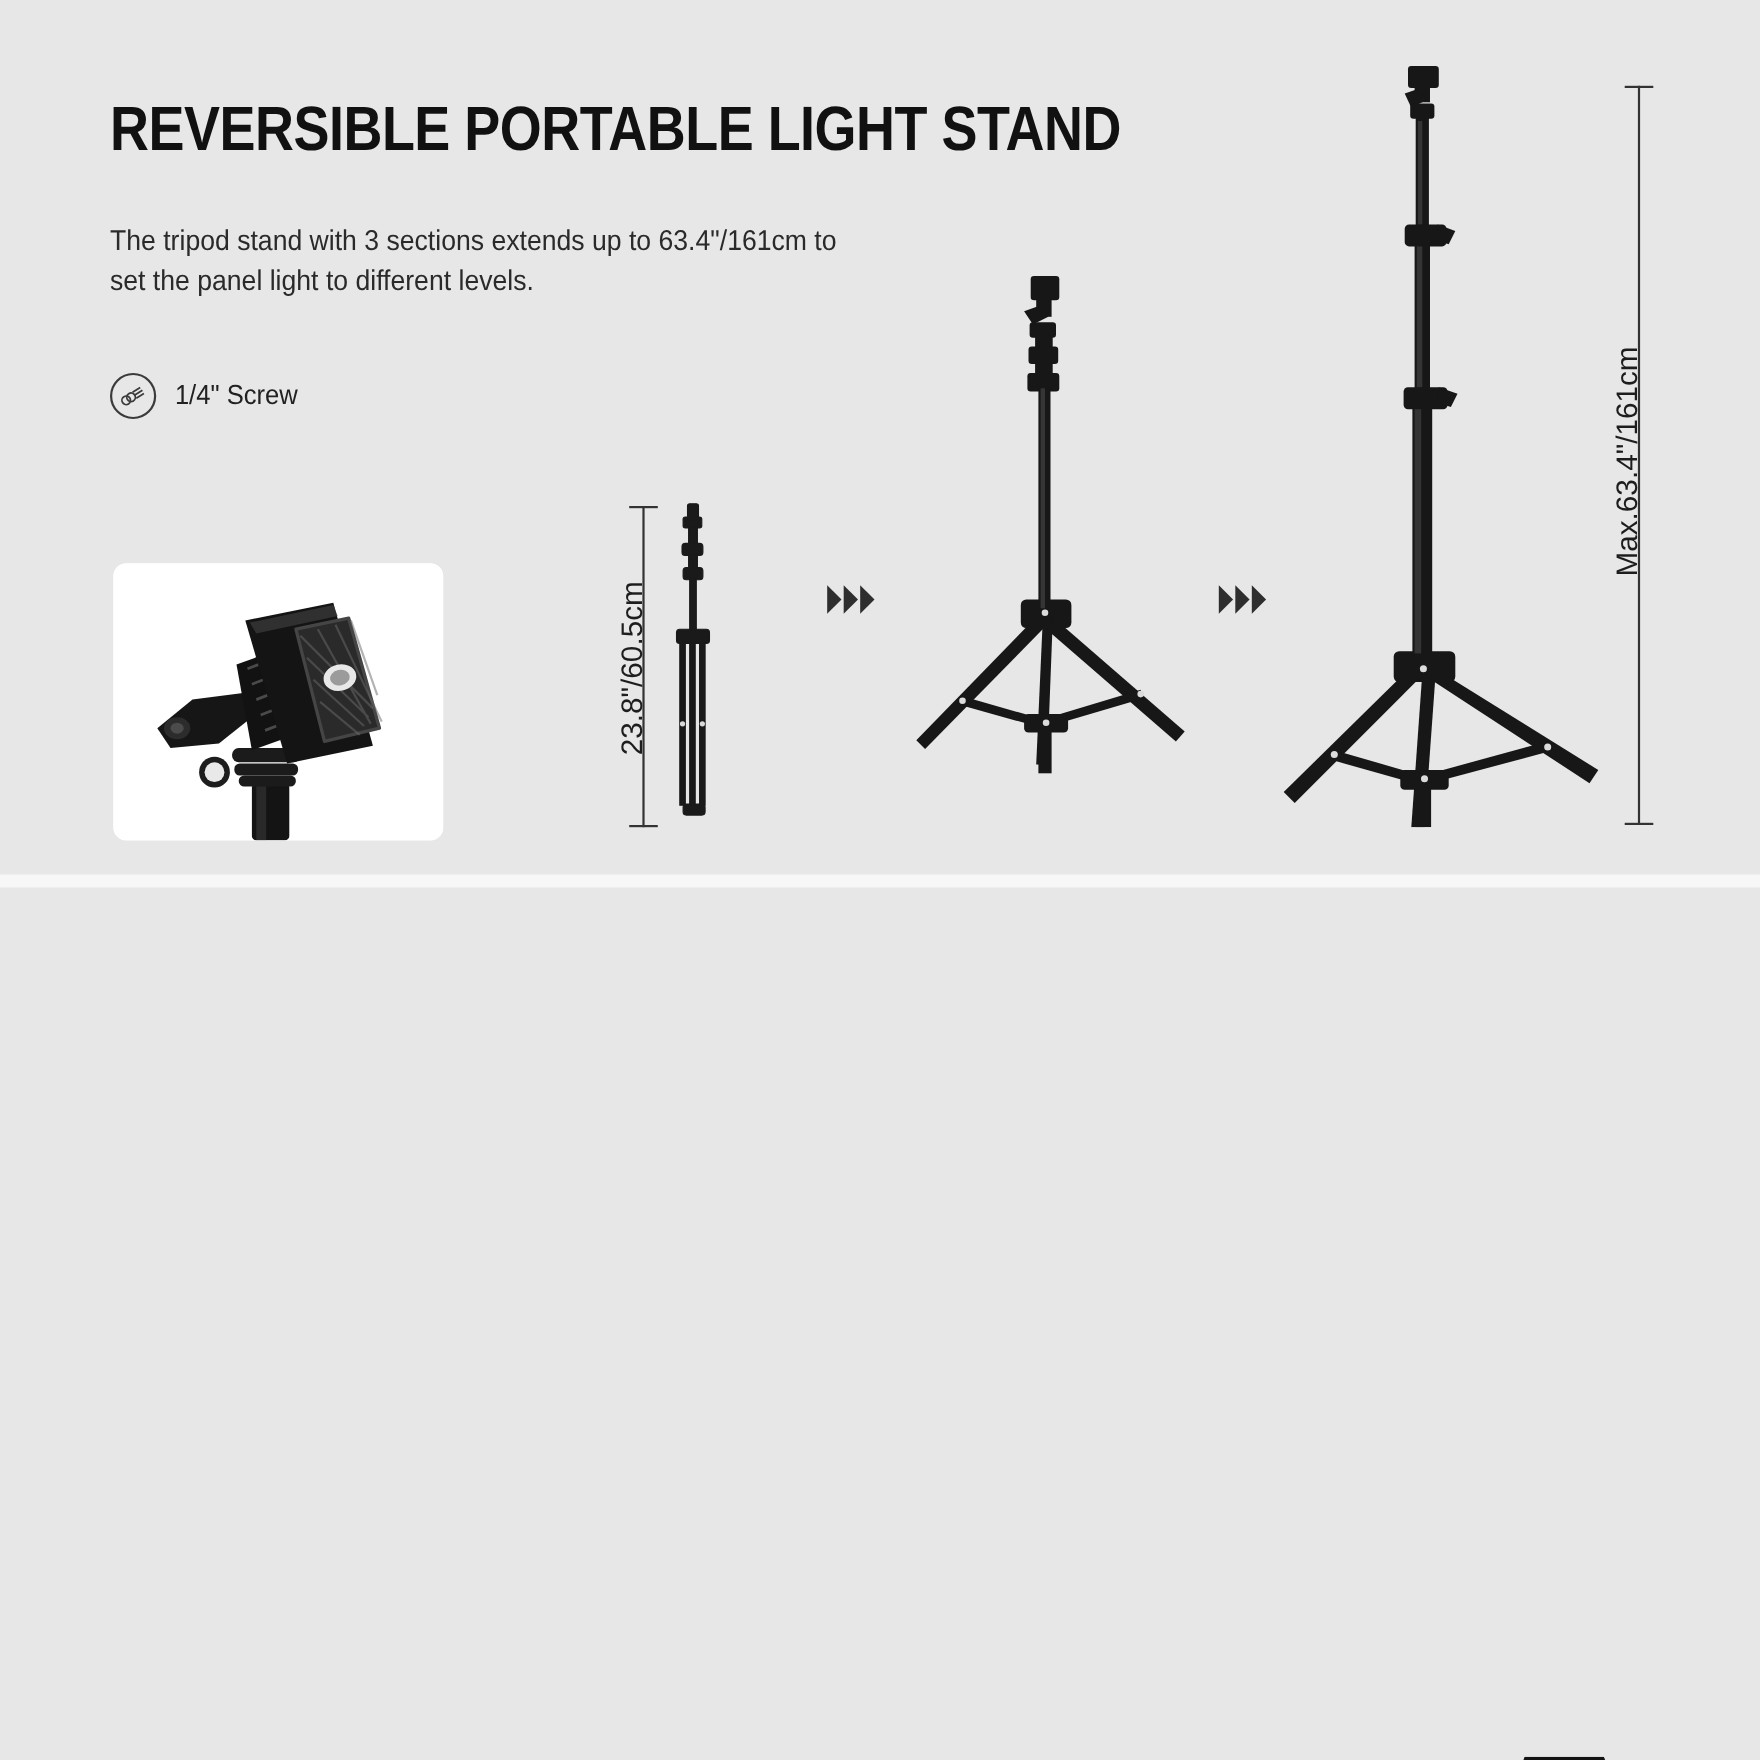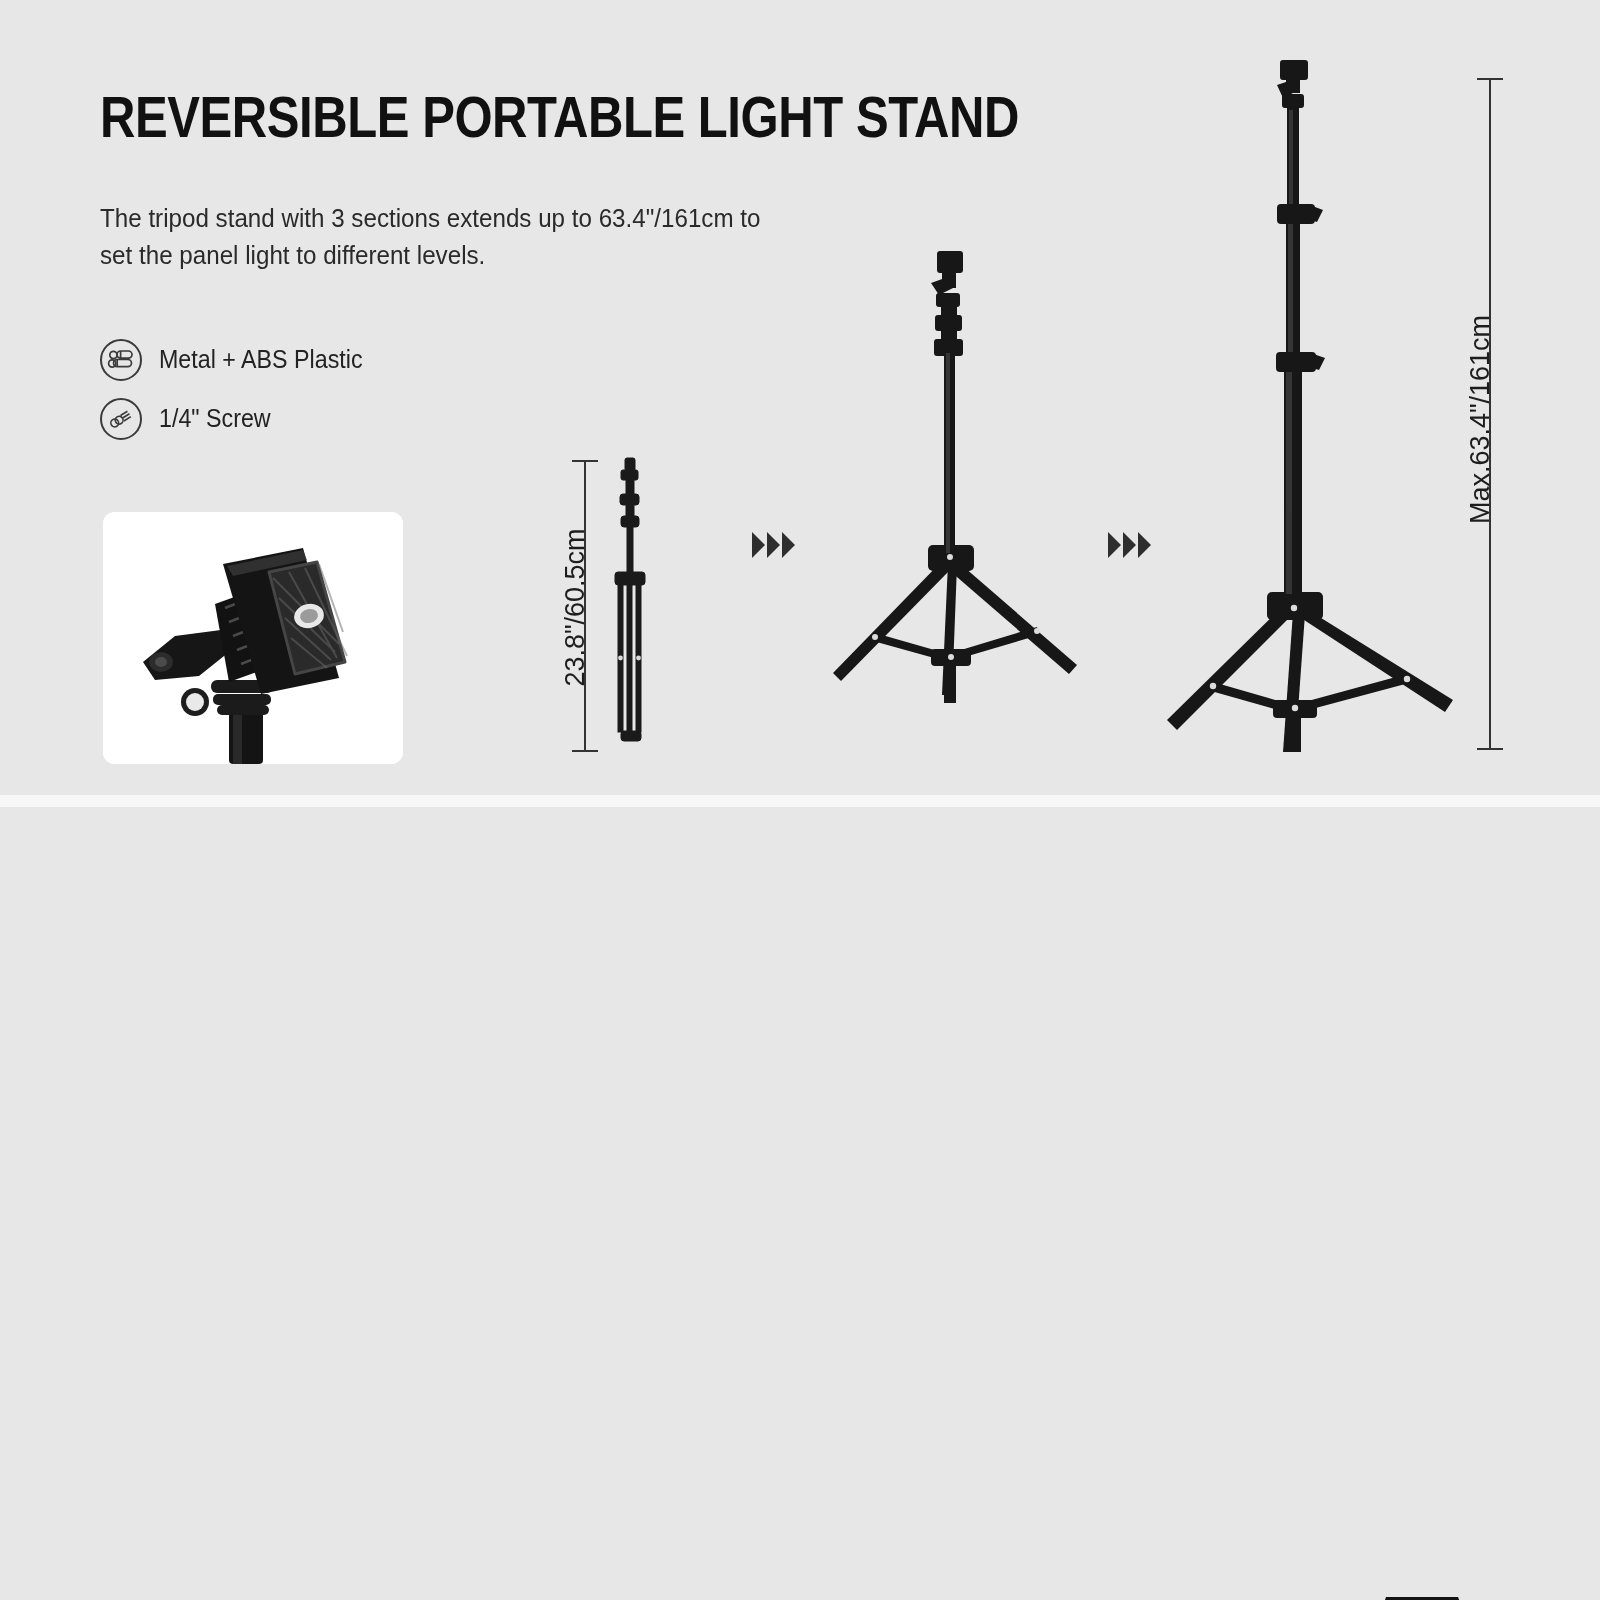--- a/index.html
+++ b/index.html
@@ -88,34 +88,20 @@
 
   <section class="panel-a">
 
     <div class="headline" style="position:absolute;left:100px;top:88px;">REVERSIBLE PORTABLE LIGHT STAND</div>
 
     <div class="subcopy" style="position:absolute;left:100px;top:200px;">The tripod stand with 3 sections extends up to 63.4"/161cm to</div>
     <div class="subcopy" style="position:absolute;left:100px;top:237px;">set the panel light to different levels.</div>
 
     <div class="features">
 
-      <div class="feat-row">
-        <div class="feat-ico">
-          <svg width="28" height="24" viewBox="0 0 28 24">
-            <g fill="none" stroke="#3b3b3b" stroke-width="1.7">
-              <rect x="10" y="3" width="15" height="7.2" rx="3.6"></rect>
-              <rect x="6.5" y="11.5" width="18" height="7.2" rx="3.6"></rect>
-              <circle cx="6.4" cy="7" r="3.6"></circle>
-              <circle cx="5.2" cy="15.5" r="3.6"></circle>
-              <path d="M13.6 3v7.2M10.2 11.5v7.2"></path>
-            </g>
-          </svg>
-        </div>
-        <div class="feat-label">Metal + ABS Plastic</div>
-      </div>
 
 
       <div class="feat-row">
         <div class="feat-ico">
           <svg width="28" height="28" viewBox="0 0 28 28">
             <g fill="none" stroke="#3b3b3b" stroke-width="1.6" transform="rotate(-32 14 14)">
               <circle cx="6.6" cy="14" r="3.9"></circle>
               <circle cx="11.8" cy="14" r="3.9"></circle>
               <path d="M15.4 10.8h8.2M15.4 14h8.6M15.4 17.2h8.2"></path>
             </g>

